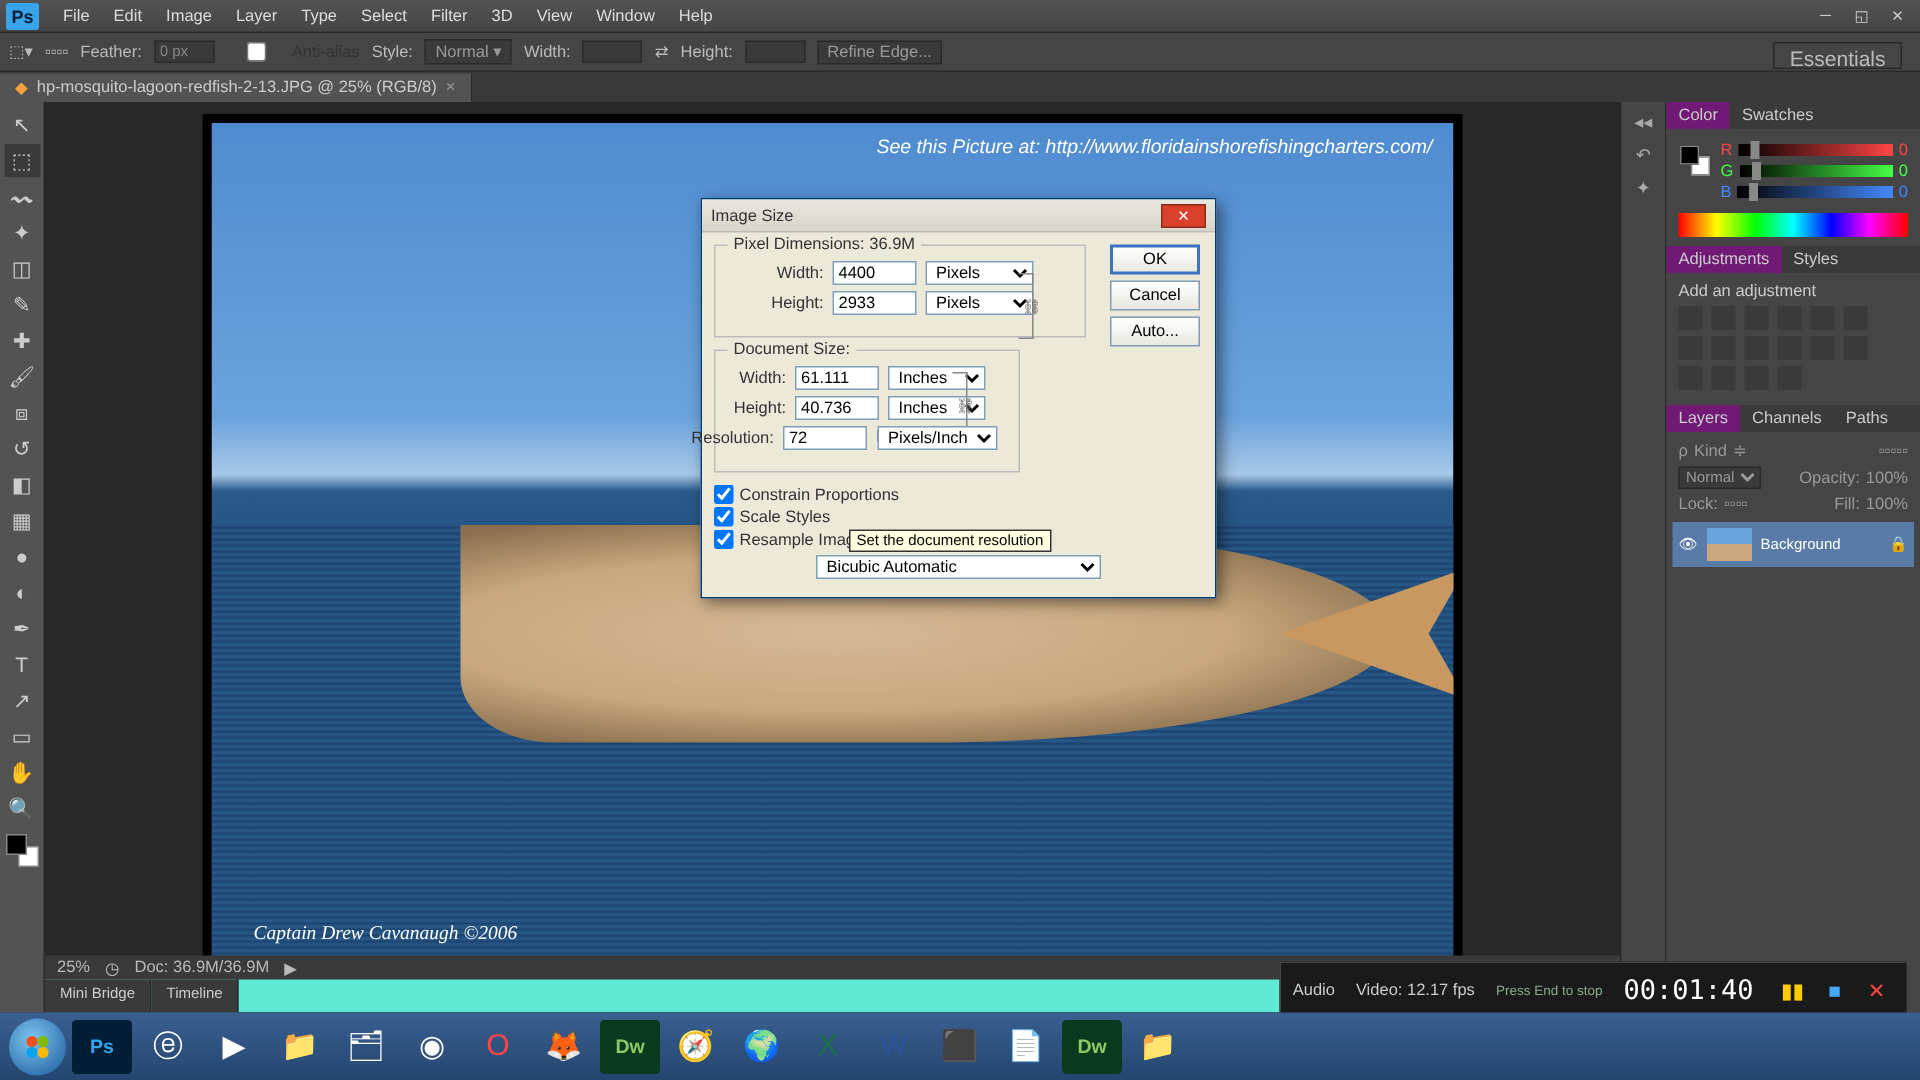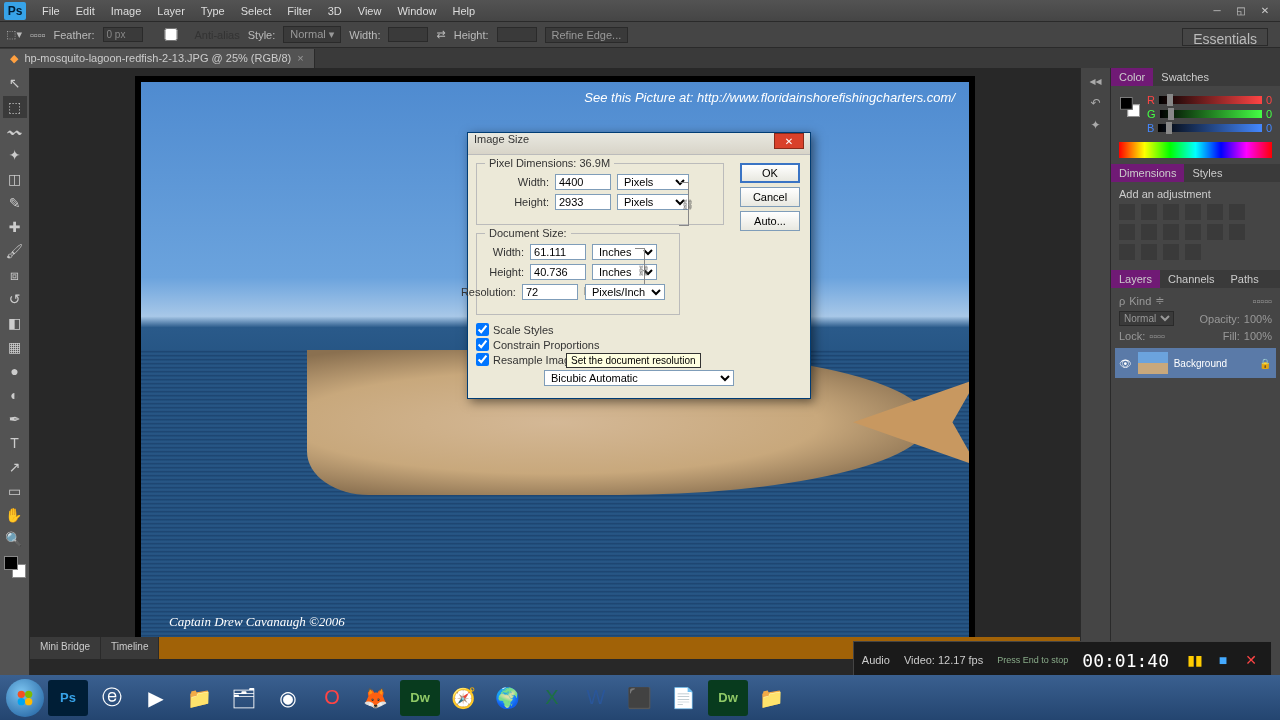--- a/index.html
+++ b/index.html
@@ -26,21 +26,21 @@
 .canvas-area{flex:1;background:#282828;position:relative;overflow:hidden}
 .canvas-frame{position:absolute;left:105px;top:8px;width:840px;height:570px;background:#000;padding:6px}
 .photo{width:100%;height:100%;position:relative;overflow:hidden}
 .sky{position:absolute;inset:0;background:linear-gradient(#4f8bd0 0%,#6ba3dd 35%,#a8c8e8 42%,#2a5a8a 44%,#1d4a77 60%,#163d66 100%)}
 .water{position:absolute;left:0;right:0;top:48%;bottom:0;background:repeating-linear-gradient(0deg,#1a3f6a,#2a5a8a 2px,#1d4a77 4px)}
 .fish{position:absolute;left:20%;right:5%;top:48%;height:26%;background:radial-gradient(ellipse at 40% 50%,#d4b896,#c8a87c 50%,#8a7050 80%);border-radius:0 50% 50% 10%/0 50% 50% 30%}
 .fish:after{content:'';position:absolute;right:-8%;top:20%;width:20%;height:60%;background:#c89860;clip-path:polygon(0 50%,100% 0,80% 50%,100% 100%)}
 .watermark{position:absolute;top:8px;right:14px;color:#fff;font-size:13px;font-style:italic}
 .signature{position:absolute;bottom:10px;left:28px;color:#fff;font-family:cursive;font-size:13px;font-style:italic}
 .status-row{position:absolute;bottom:22px;left:0;right:0;height:16px;background:#3a3a3a;color:#bbb;display:flex;align-items:center;padding:0 8px;gap:10px;font-size:10px}
-.bottom-tabs{position:absolute;bottom:16px;left:0;right:0;height:22px;background:#a16207;display:flex}
+.bottom-tabs{position:absolute;bottom:0;left:0;right:0;height:22px;background:#5eead4;display:flex}
 .bottom-tabs div{padding:4px 10px;color:#ccc;font-size:10px;border-right:1px solid #2a2a2a;background:#3a3a3a}
 .right-col{display:flex}
 .right-strip{width:30px;background:#454545;border-left:1px solid #2a2a2a;display:flex;flex-direction:column;align-items:center;padding-top:6px;gap:8px}
 .right-strip div{color:#aaa;font-size:12px}
 .panels{width:170px;background:#535353;border-left:1px solid #2a2a2a;display:flex;flex-direction:column}
 .essentials{position:absolute;top:28px;right:12px;height:18px;background:#454545;color:#bbb;padding:2px 10px;font-size:14px;border:1px solid #2a2a2a}
 .panel-tabs{height:18px;background:#3a3a3a;display:flex;color:#ccc;font-size:10px}
 .panel-tabs span{padding:3px 8px}
 .panel-tabs span.active{background:#701a75}
 .panel-body{background:#454545;padding:6px 8px;color:#ccc;font-size:10px}
@@ -53,21 +53,21 @@
 .layers-body{background:#454545;flex:1;padding:4px}
 .layer-controls{display:flex;align-items:center;gap:4px;padding:2px 4px;color:#999;font-size:10px}
 .layer-controls select,.layer-controls input{background:#3a3a3a;border:1px solid #2a2a2a;color:#999;font-size:10px}
 .layer-item{display:flex;align-items:center;background:#5a7aa8;padding:4px;gap:6px;margin-top:4px}
 .layer-thumb{width:30px;height:22px;background:linear-gradient(#6ba3dd 50%,#c8a87c 50%)}
 .layer-item span{color:#fff;font-size:10px}
 .lock-ic{margin-left:auto;color:#ccc}
 
 
 .dialog{position:absolute;left:467px;top:132px;width:344px;background:#ece9d8;border:1px solid #003c74;box-shadow:3px 3px 10px rgba(0,0,0,.5);font-size:11px}
-.dlg-title{height:22px;background:linear-gradient(#e8e8e0,#d8d4c8);display:flex;padding:0 6px;color:#333;border-bottom:1px solid #bbb}
+.dlg-title{height:22px;background:linear-gradient(#e8e8e0,#d8d4c8);display:flex;align-items:center;padding:0 6px;color:#333;border-bottom:1px solid #bbb}
 .dlg-close{margin-left:auto;width:30px;height:16px;background:#d9412b;color:#fff;display:flex;align-items:center;justify-content:center;font-size:10px;border:1px solid #8a2a1a}
 .dlg-body{padding:8px;position:relative}
 .fieldset{border:1px solid #bbb;padding:6px 8px 10px;margin-bottom:8px;position:relative}
 .fs-legend{position:absolute;top:-7px;left:8px;background:#ece9d8;padding:0 4px;color:#333}
 .frow{display:flex;align-items:center;gap:6px;margin:4px 0;justify-content:flex-end}
 .frow label{width:56px;text-align:right;color:#333}
 .frow input.num{width:56px;border:1px solid #7f9db9;padding:1px 3px;background:#fff}
 .frow select{width:72px;border:1px solid #7f9db9;background:#fff;padding:0 2px}
 .frow.doc select{width:90px}
 .link-brace{position:absolute;right:34px;top:18px;width:10px;height:44px;border-right:1px solid #888;border-top:1px solid #888;border-bottom:1px solid #888}
@@ -229,21 +229,21 @@
               <div class="rgb-row" style="color:#48f">
                   <span>B</span>
                   <div class="bar"></div>
                   <span>0</span>
                 </div>
             </div>
           </div>
           <div class="spectrum"></div>
         </div>
         <div class="panel-tabs">
-            <span class="active">Dimensions</span>
+            <span class="active">Adjustments</span>
             <span>Styles</span>
           </div>
         <div class="panel-body">
           <div>Add an adjustment</div>
           <div class="adj-row">
               <span></span>
               <span></span>
               <span></span>
               <span></span>
               <span></span>
@@ -348,25 +348,25 @@
         <input class="num resolution-hl" value="72" style="">
         <span class="cursor-i"></span>
         <select style="margin-left:-8px"><option>Pixels/Inch</option></select>
           <span style="width:12px"></span>
       </div>
     </div>
     <div class="tooltip" style="left:98px;top:198px">Set the document resolution</div>
 
     <div class="cb-row">
         <input type="checkbox" checked="" style="">
-        <span>Scale Styles</span>
+        <span>Constrain Proportions</span>
       </div>
     <div class="cb-row">
         <input type="checkbox" checked="" style="">
-        <span>Constrain Proportions</span>
+        <span>Scale Styles</span>
       </div>
     <div class="cb-row">
         <input type="checkbox" checked="" style="">
         <span>Resample Image:</span>
       </div>
     <div class="frow" style="justify-content:center">
         <select style="width:190px"><option>Bicubic Automatic</option></select>
       </div>
   </div>
 </div>

